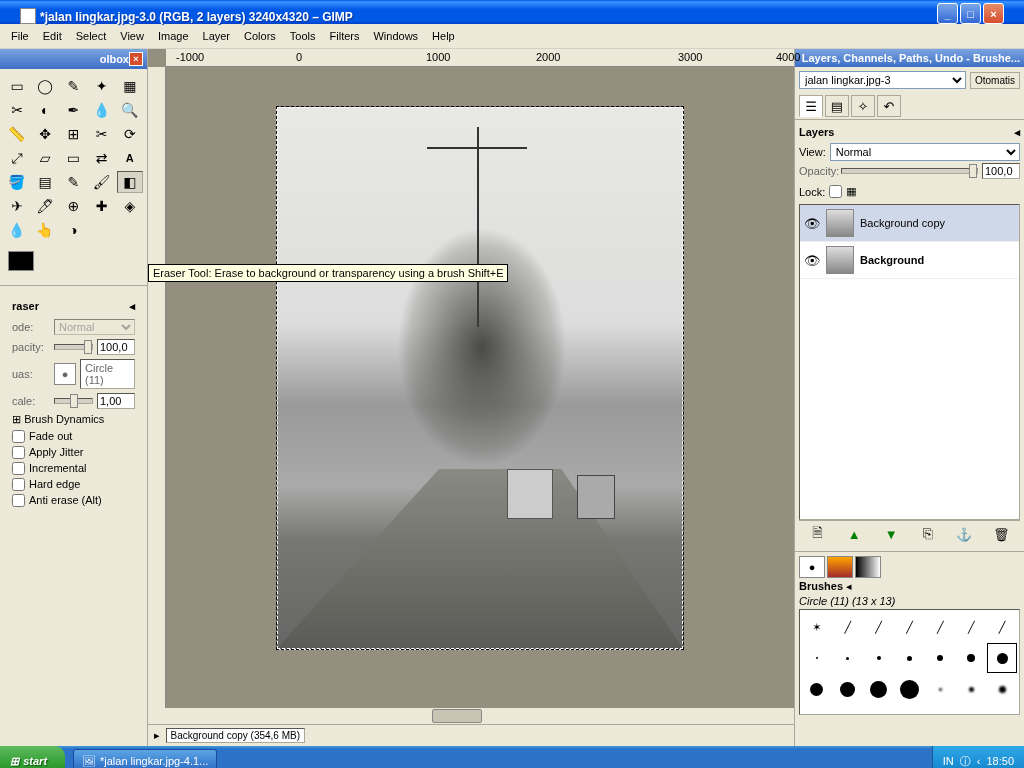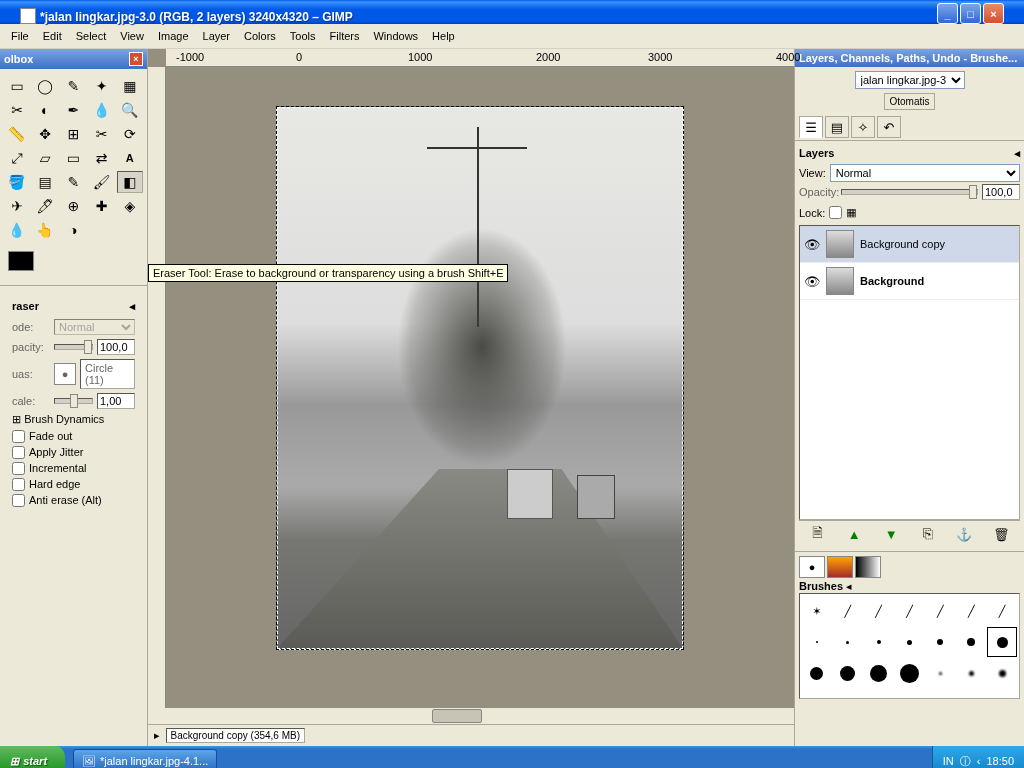--- a/index.html
+++ b/index.html
@@ -16,21 +16,21 @@
 
 
 .menubar { height: 20px; background: #ece9d8; display: flex; align-items: center; padding: 12px 4px; border-bottom: 1px solid #d4d0c8; }
 .menubar span { padding: 2px 7px; cursor: default; }
 
 
 .main { display: flex; height: 697px; }
 
 
 .toolbox { width: 148px; background: #ece9d8; border-right: 1px solid #aca899; display: flex; flex-direction: column; }
-.panel-title { background: linear-gradient(to bottom, #7ba4e0, #3d6fc7); color: white; font-weight: bold; padding: 3px 4px; display: flex; justify-content: space-between; align-items: center; font-size: 11px; }
+.panel-title { background: linear-gradient(to bottom, #7ba4e0, #3d6fc7); color: white; font-weight: bold; padding: 3px 4px; display: flex; justify-content: flex-end; align-items: center; font-size: 11px; }
 .panel-close { width: 14px; height: 14px; background: #d54f2f; border: 1px solid white; color: white; display: flex; align-items: center; justify-content: center; font-size: 9px; }
 .tool-grid { display: grid; grid-template-columns: repeat(5, 1fr); gap: 2px; padding: 6px 4px; background: #ece9d8; }
 .tool { width: 26px; height: 22px; display: flex; align-items: center; justify-content: center; font-size: 14px; cursor: pointer; border: 1px solid transparent; }
 .tool.sel { background: #d8d5c8; border: 1px inset #aca899; }
 .color-sw { padding: 4px 8px; }
 .color-sw .swatches { position: relative; width: 44px; height: 30px; }
 .color-sw .fg { position: absolute; width: 26px; height: 20px; background: #000; border: 1px solid #888; top: 0; left: 0; }
 .color-sw .bg { position: absolute; width: 26px; height: 20px; background: #fff; border: 1px solid #888; top: 8px; left: 12px; z-index: -1; }
 
 
@@ -69,21 +69,21 @@
 .tooltip { position: absolute; top: 215px; left: 0px; background: #ffffe1; border: 1px solid #000; padding: 2px 4px; font-size: 11px; z-index: 100; white-space: nowrap; }
 
 .status { height: 22px; background: #ece9d8; border-top: 1px solid #aca899; display: flex; align-items: center; padding: 0 6px; gap: 6px; }
 .status .sel { border: 1px inset #aca899; background: white; padding: 1px 4px; font-size: 10px; text-align: center; }
 
 .hscroll { height: 16px; background: #ece9d8; position: relative; }
 .hscroll .thumb { position: absolute; left: 44%; width: 50px; height: 14px; background: #c8c4b4; border: 1px solid #888; top: 1px; border-radius: 2px; }
 
 
 .rdock { width: 230px; background: #ece9d8; border-left: 1px solid #aca899; display: flex; flex-direction: column; }
-.img-sel { padding: 4px; display: flex; gap: 4px; align-items: center; flex-direction: column; }
+.img-sel { padding: 4px; display: flex; gap: 4px; align-items: center; }
 .img-sel select { flex: 1; border: 1px solid #7f9db9; padding: 1px; background: white; font-size: 11px; }
 .img-sel .btn { border: 1px solid #aca899; padding: 2px 4px; background: #ece9d8; font-size: 10px; }
 .tab-icons { display: flex; gap: 2px; padding: 2px 4px; }
 .tab-icon { width: 24px; height: 22px; border: 1px solid #aca899; background: #ece9d8; display: flex; align-items: center; justify-content: center; font-size: 13px; }
 .tab-icon.active { background: #fff; border-bottom: 1px solid white; }
 .layers-panel { border-top: 1px solid #aca899; padding: 4px; display: flex; flex-direction: column; flex: 1; }
 .layers-panel .lhdr { display: flex; justify-content: space-between; font-weight: bold; padding: 2px 0; }
 .mode-row { display: flex; align-items: center; gap: 4px; margin: 2px 0; }
 .mode-row select { flex: 1; border: 1px solid #7f9db9; background: white; padding: 1px; font-size: 11px; }
 .layer-list { flex: 1; background: #fff; border: 1px inset #aca899; margin-top: 4px; overflow: auto; }
@@ -236,23 +236,23 @@
           <input type="checkbox" style="">
           <span>Anti erase  (Alt)</span>
         </div>
     </div>
   </div>
 
   <div class="canvas-area">
     <div class="ruler-h">
       <span style="left:10px">-1000</span>
       <span style="left:130px">0</span>
-      <span style="left:242px">1000</span>
+      <span style="left:260px">1000</span>
       <span style="left:370px">2000</span>
-      <span style="left:482px">3000</span>
+      <span style="left:512px">3000</span>
       <span style="left:610px">4000</span>
     </div>
     <div class="canvas-body">
       <div class="ruler-v"></div>
       <div class="canvas-scroll">
         <div class="canvas-img">
           <div class="road"></div>
           <div class="pole"></div>
           <div class="lamp"></div>
           <div class="tree"></div>
@@ -331,20 +331,21 @@
     <div class="brushes-panel">
       <div class="btab-icons">
         <div class="btab active">●</div>
         <div class="btab" style="background:linear-gradient(orange,brown)"></div>
         <div class="btab" style="background:linear-gradient(to right,#000,#fff)"></div>
       </div>
       <div class="lhdr">
         <b>Brushes</b>
         <span>◂</span>
       </div>
+      <div style="font-style:italic;padding:2px 0">Circle (11) (13 x 13)</div>
       <div class="brush-grid">
         <div class="brush-cell">✶</div>
         <div class="brush-cell">╱</div>
         <div class="brush-cell">╱</div>
         <div class="brush-cell">╱</div>
         <div class="brush-cell">╱</div>
         <div class="brush-cell">╱</div>
         <div class="brush-cell">╱</div>
         <div class="brush-cell">
             <div class="dot" style="width:2px;height:2px"></div>

